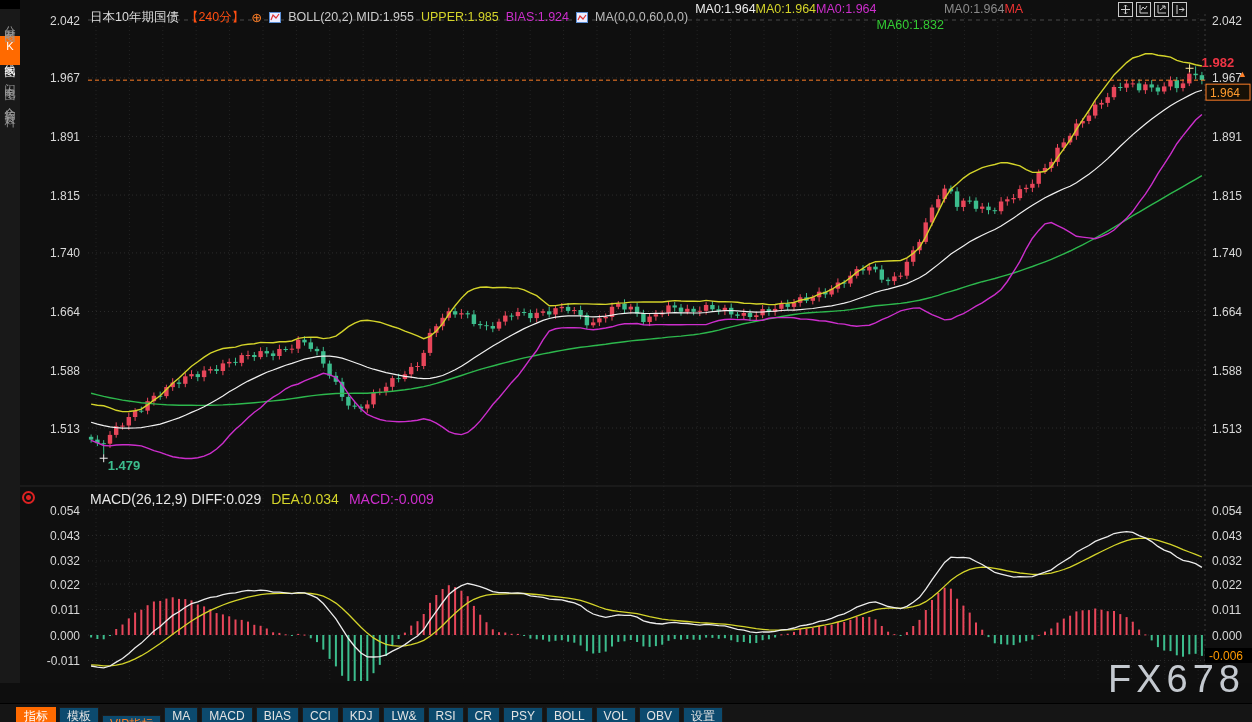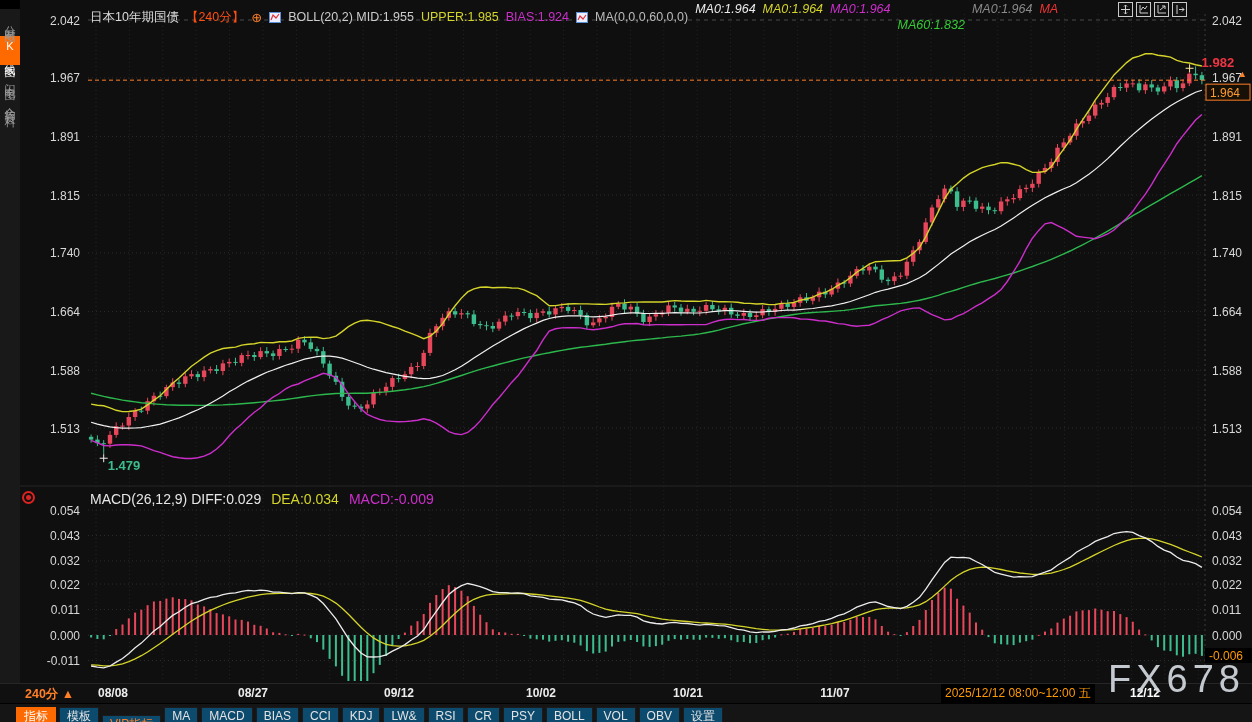--- a/index.html
+++ b/index.html
@@ -714,21 +714,21 @@
     <span>BOLL(20,2) MID:1.955</span>
     <span style="color:#d4d42a">UPPER:1.985</span>
     <span style="color:#cc2ecc">BIAS:1.924</span>
     <span class="chip">
       <svg width="12" height="11">
           <rect x="0.5" y="0.5" width="11" height="10" fill="#eef" stroke="#5b8fd6"></rect>
           <polyline points="2,8 4,4 7,7 10,3" fill="none" stroke="#d33" stroke-width="1.2"></polyline>
         </svg>
     </span>
     <span style="color:#bbb">MA(0,0,0,60,0,0)</span>
-    <span id="ma-items" style="display:flex;gap:7px;font-style:italic;">
+    <span id="ma-items" style="display:flex;">
         <span style="color: rgb(236, 236, 236);">MA0:1.964</span>
         <span style="color: rgb(212, 212, 42);">MA0:1.964</span>
         <span style="color: rgb(204, 46, 204);">MA0:1.964</span>
         <span style="color: rgb(51, 204, 51); margin-top: 16px;">MA60:1.832</span>
         <span style="color: rgb(138, 138, 138);">MA0:1.964</span>
         <span style="color: rgb(238, 51, 51);">MA</span>
       </span>
   </div>
 
   <div id="tr-icons">
@@ -757,31 +757,20 @@
       </div>
     </div>
 
   <div id="macd-hdr">
     <span style="color: rgb(230, 230, 230);">MACD(26,12,9) DIFF:0.029</span>
     <span style="color: rgb(212, 212, 42);">DEA:0.034</span>
     <span style="color: rgb(204, 46, 204);">MACD:-0.009</span>
   </div>
   <div id="sun-icon"></div>
 
-  <div id="xaxis">
-    <span id="period-ctl">240分 ▲</span>
-    <span id="xtooltip">2025/12/12 08:00~12:00 五</span>
-    <span id="xtooltip-date">12/12</span>
-  <span class="xdate" style="left: 113px;">08/08</span>
-      <span class="xdate" style="left: 253px;">08/27</span>
-      <span class="xdate" style="left: 399px;">09/12</span>
-      <span class="xdate" style="left: 541px;">10/02</span>
-      <span class="xdate" style="left: 688px;">10/21</span>
-      <span class="xdate" style="left: 835px;">11/07</span>
-    </div>
 
   <div id="btoolbar">
       <div class="tbtn active">指标</div>
       <div class="tbtn">模板</div>
       <div class="tbtn vip">VIP指标</div>
       <div class="tbtn">MA</div>
       <div class="tbtn">MACD</div>
       <div class="tbtn">BIAS</div>
       <div class="tbtn">CCI</div>
       <div class="tbtn">KDJ</div>

